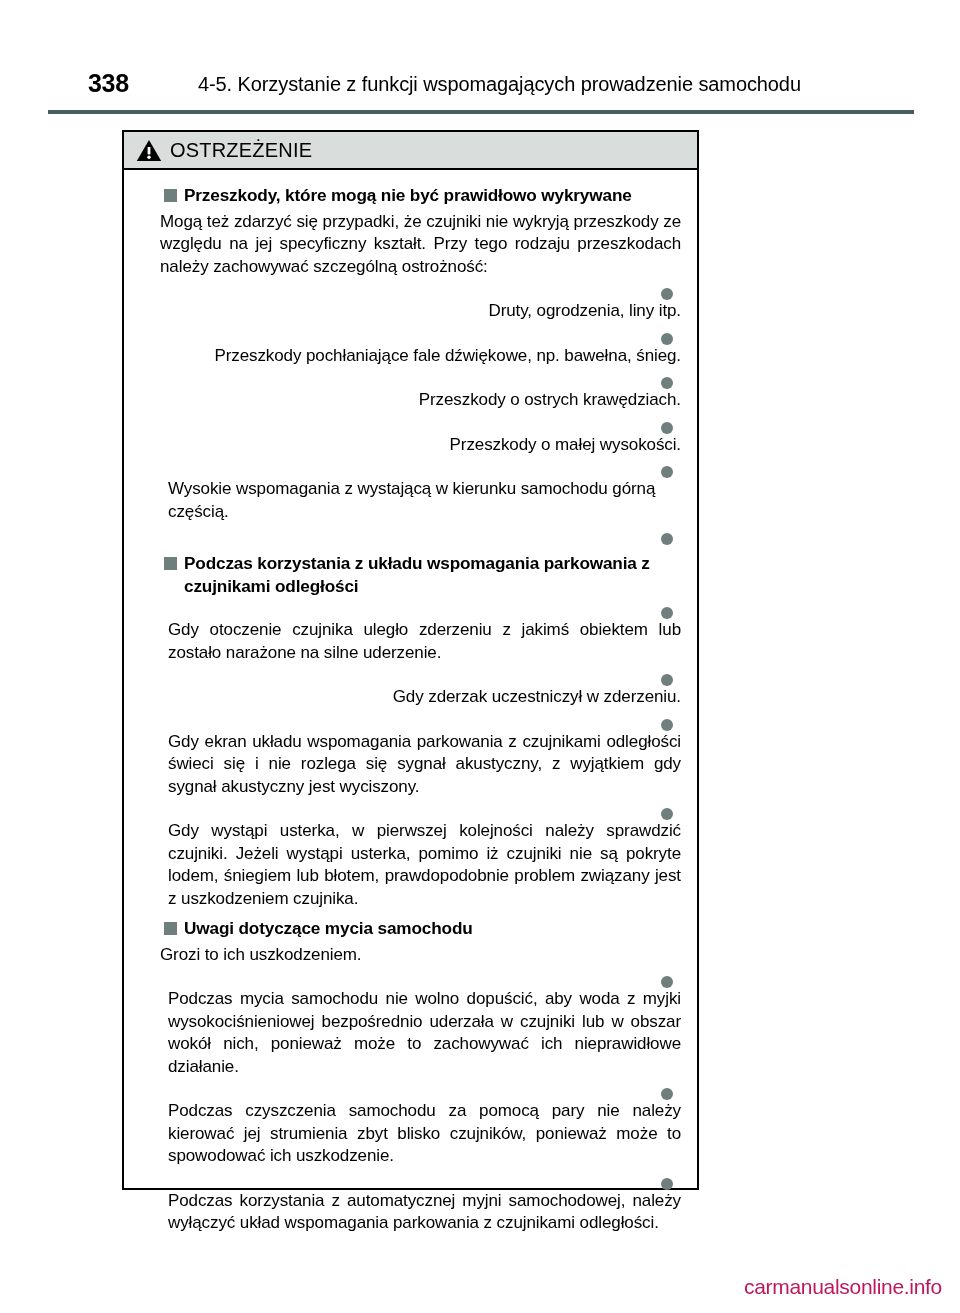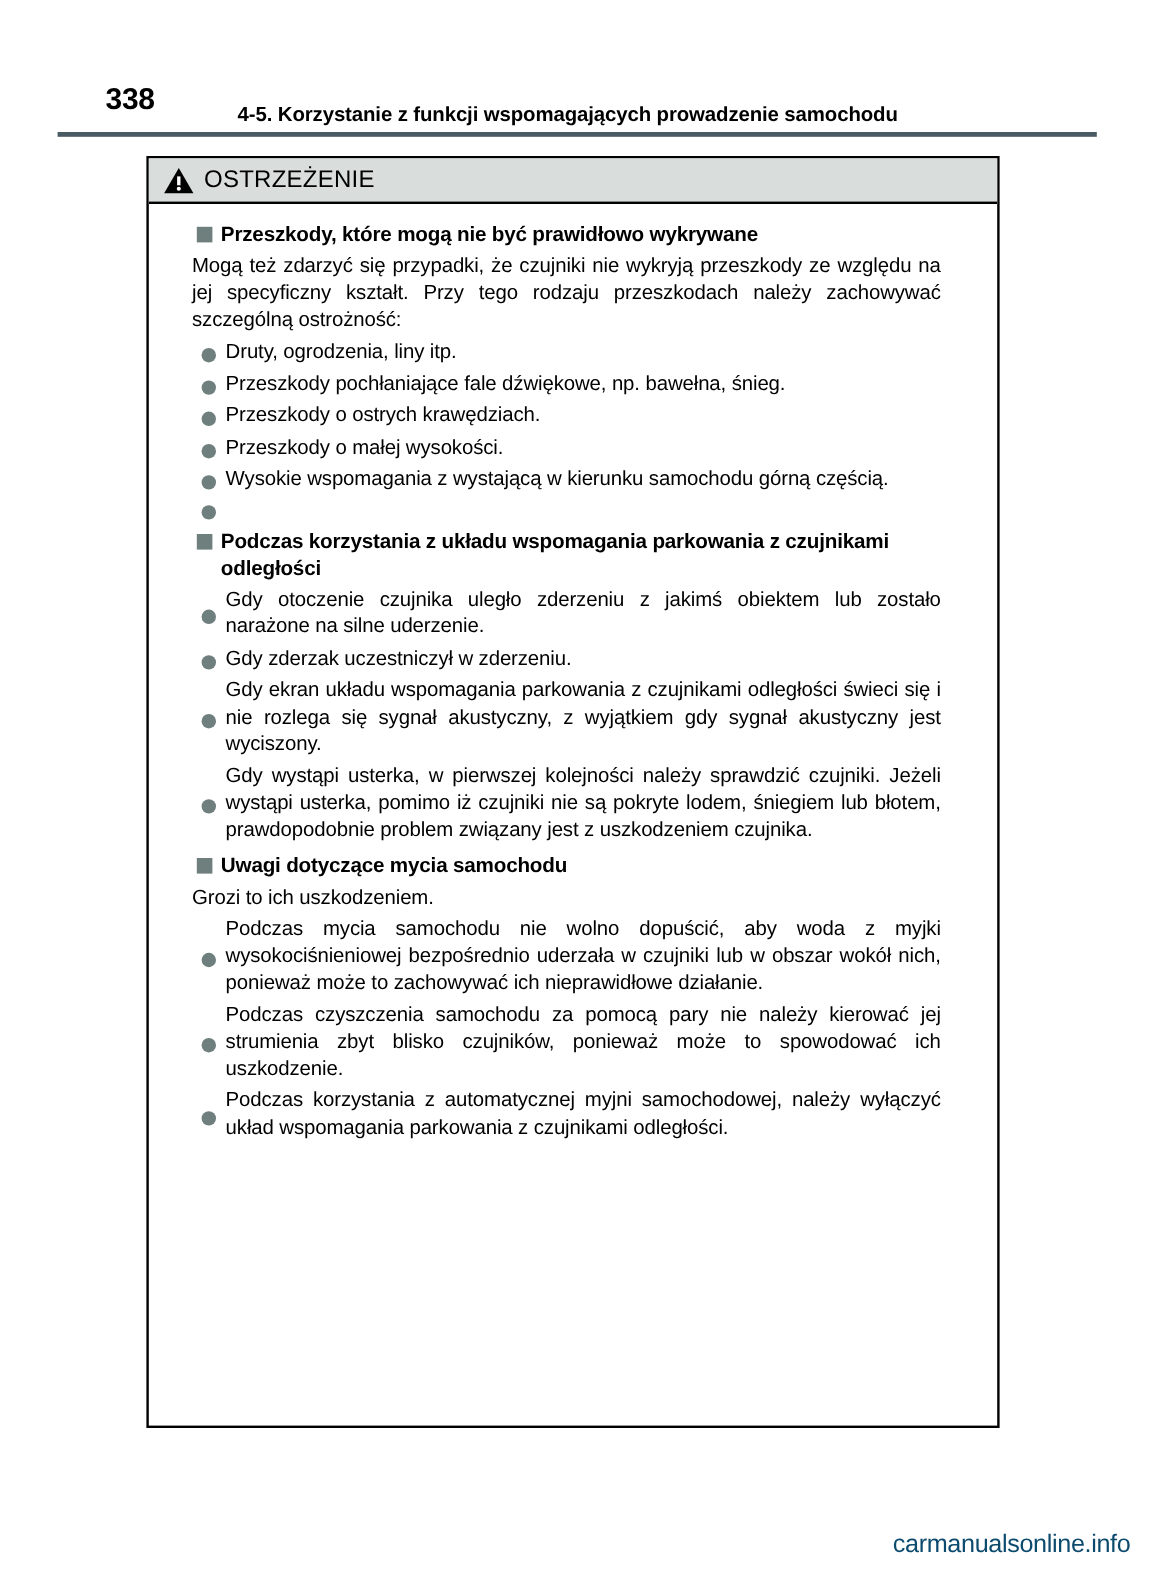--- a/index.html
+++ b/index.html
@@ -32,42 +32,41 @@
     left: 88px;
     top: 0;
     font-size: 25px;
     font-weight: bold;
     letter-spacing: -0.3px;
     line-height: 30px;
   }
   .header-title {
     position: absolute;
     left: 198px;
-    top: 15px;
-    font-size: 17px;
+    top: 3px;
+    font-size: 20px;
     line-height: 26px;
     letter-spacing: -0.1px;
     white-space: nowrap;
-    font-weight: bold;
   }
   .header-rule {
     position: absolute;
     left: 48px;
     top: 110px;
     width: 866px;
     height: 4px;
     background: #4a5b63;
   }
 
   
   .warning-box {
     position: absolute;
     left: 122px;
     top: 130px;
-    width: 711px;
+    width: 577px;
     height: 1060px;
     border: 2.5px solid #000000;
     background: #ffffff;
   }
   .warning-header {
     height: 38px;
     background: #d9dedd;
     border-bottom: 2.5px solid #000000;
     display: flex;
     align-items: center;
@@ -122,22 +121,23 @@
     letter-spacing: -0.1px;
     margin: 2px 0 3px 20px;
     max-width: 624px;
     text-align: justify;
   }
   .para.nojust { text-align: left; }
 
   
   .bullet-row {
     display: flex;
-    align-items: center;
+    align-items: flex-end;
     margin: 4px 0 4px 28px;
+    flex-direction: column;
   }
   .rd-bullet {
     width: 12px;
     height: 12px;
     border-radius: 50%;
     background: #6e7f7d;
     flex: 0 0 auto;
     margin-top: 6px;
     margin-right: 8px;
   }
@@ -148,21 +148,21 @@
     max-width: 596px;
   }
   .bullet-text.just { text-align: justify; }
 
   
   .watermark {
     position: absolute;
     right: 18px;
     bottom: 14px;
     font-size: 21px;
-    color: #0c4a6e;
+    color: #be185d;
     letter-spacing: -0.3px;
   }
 </style>
 </head>
 <body>
 
 <div class="page-header">
   <div class="page-number">338</div>
   <div class="header-title">4-5. Korzystanie z funkcji wspomagających prowadzenie samochodu</div>
 </div>

